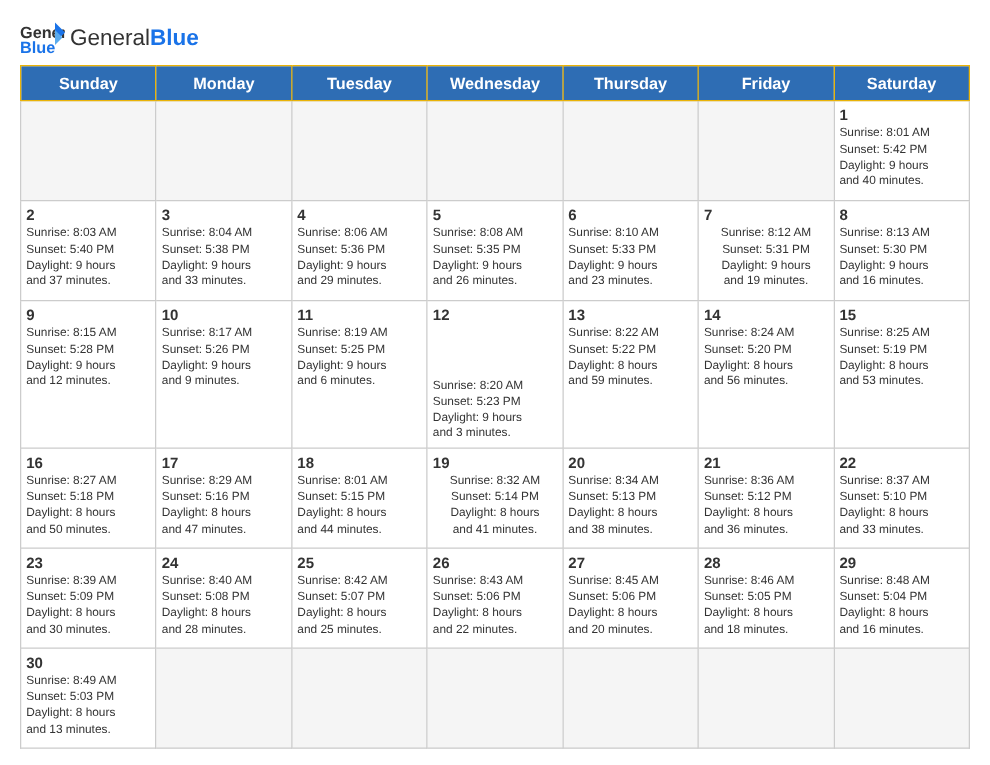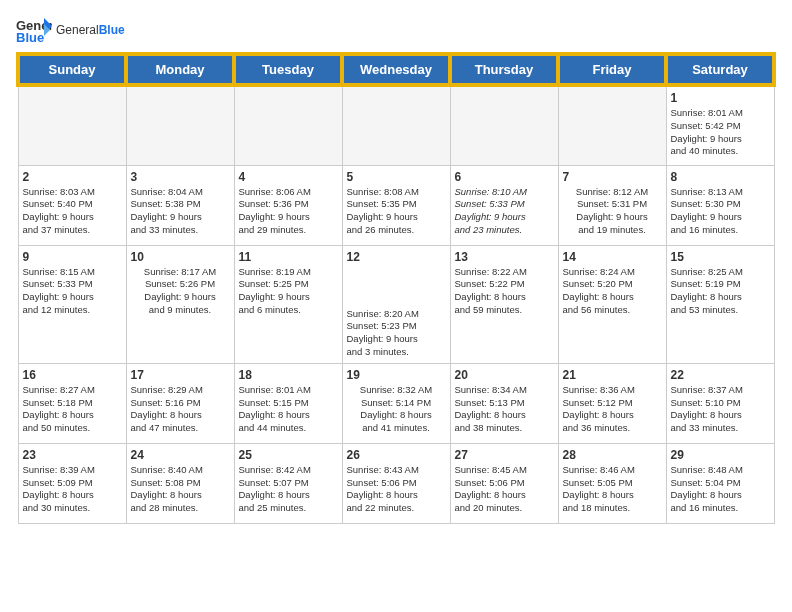--- a/index.html
+++ b/index.html
@@ -43,21 +43,21 @@
       border-collapse: collapse;
       border: 1px solid #ccc;
     }
     .calendar th {
       background-color: #2e6db4;
       color: #fff;
       text-align: center;
       padding: 6px 4px;
       font-size: 13px;
       font-weight: bold;
-      border: 4px solid #eab308;
+      border: 1px solid #eab308;
     }
     .calendar td {
       vertical-align: top;
       width: calc(100% / 7);
       border: 1px solid #ccc;
       padding: 4px;
       font-size: 10px;
       color: #333;
       height: 80px;
       background: #fff;
@@ -82,21 +82,21 @@
 
 <div class="header-area">
   <div class="logo">
     <svg class="logo-icon" viewBox="0 0 36 28">
       <text x="0" y="14" font-size="13" font-weight="bold" fill="#333">General</text>
       <text x="0" y="26" font-size="13" font-weight="bold" fill="#1a73e8">Blue</text>
       <polygon points="28,2 36,10 28,18" fill="#1a73e8"></polygon>
       <polygon points="28,8 34,14 28,20" fill="#5aabee"></polygon>
     </svg>
     <div>
-      <div style="font-size:12px; color:#333;text-align:right;">General<span style="color:#1a73e8; font-weight:bold;">Blue</span></div>
+      <div style="font-size:18px; color:#333;text-align:right;">General<span style="color:#1a73e8; font-weight:bold;">Blue</span></div>
     </div>
   </div>
   <div class="title-area">
     <div class="month-title"></div>
     <div class="location-title"></div>
   </div>
 </div>
 
 <table class="calendar">
   <thead>
@@ -150,21 +150,21 @@
         </td>
         <td>
           <span class="day-number">5</span>
           <div class="day-info" style="white-space: pre-line;">Sunrise: 8:08 AM
 Sunset: 5:35 PM
 Daylight: 9 hours
 and 26 minutes.</div>
         </td>
         <td>
           <span class="day-number">6</span>
-          <div class="day-info" style="white-space: pre-line; font-style: italic;">Sunrise: 8:10 AM
+          <div class="day-info" style="white-space: pre-line;">Sunrise: 8:10 AM
 Sunset: 5:33 PM
 Daylight: 9 hours
 and 23 minutes.</div>
         </td>
         <td>
           <span class="day-number">7</span>
           <div class="day-info" style="white-space: pre-line; text-align: center;">Sunrise: 8:12 AM
 Sunset: 5:31 PM
 Daylight: 9 hours
 and 19 minutes.</div>
@@ -174,27 +174,27 @@
           <div class="day-info" style="white-space: pre-line;">Sunrise: 8:13 AM
 Sunset: 5:30 PM
 Daylight: 9 hours
 and 16 minutes.</div>
         </td>
       </tr>
       <tr>
         <td>
           <span class="day-number">9</span>
           <div class="day-info" style="white-space: pre-line;">Sunrise: 8:15 AM
-Sunset: 5:33 PM
+Sunset: 5:28 PM
 Daylight: 9 hours
 and 12 minutes.</div>
         </td>
         <td>
           <span class="day-number">10</span>
-          <div class="day-info" style="white-space: pre-line; text-align: center;">Sunrise: 8:17 AM
+          <div class="day-info" style="white-space: pre-line;">Sunrise: 8:17 AM
 Sunset: 5:26 PM
 Daylight: 9 hours
 and 9 minutes.</div>
         </td>
         <td>
           <span class="day-number">11</span>
           <div class="day-info" style="white-space: pre-line;">Sunrise: 8:19 AM
 Sunset: 5:25 PM
 Daylight: 9 hours
 and 6 minutes.</div>
@@ -322,15 +322,30 @@
 Daylight: 8 hours
 and 18 minutes.</div>
         </td>
         <td>
           <span class="day-number">29</span>
           <div class="day-info" style="white-space: pre-line;">Sunrise: 8:48 AM
 Sunset: 5:04 PM
 Daylight: 8 hours
 and 16 minutes.</div>
         </td>
+      </tr>
+      <tr>
+        <td>
+          <span class="day-number">30</span>
+          <div class="day-info" style="white-space: pre-line;">Sunrise: 8:49 AM
+Sunset: 5:03 PM
+Daylight: 8 hours
+and 13 minutes.</div>
+        </td>
+        <td class="empty"></td>
+        <td class="empty"></td>
+        <td class="empty"></td>
+        <td class="empty"></td>
+        <td class="empty"></td>
+        <td class="empty"></td>
       </tr>
     </tbody>
 </table>
 
 </body></html>

